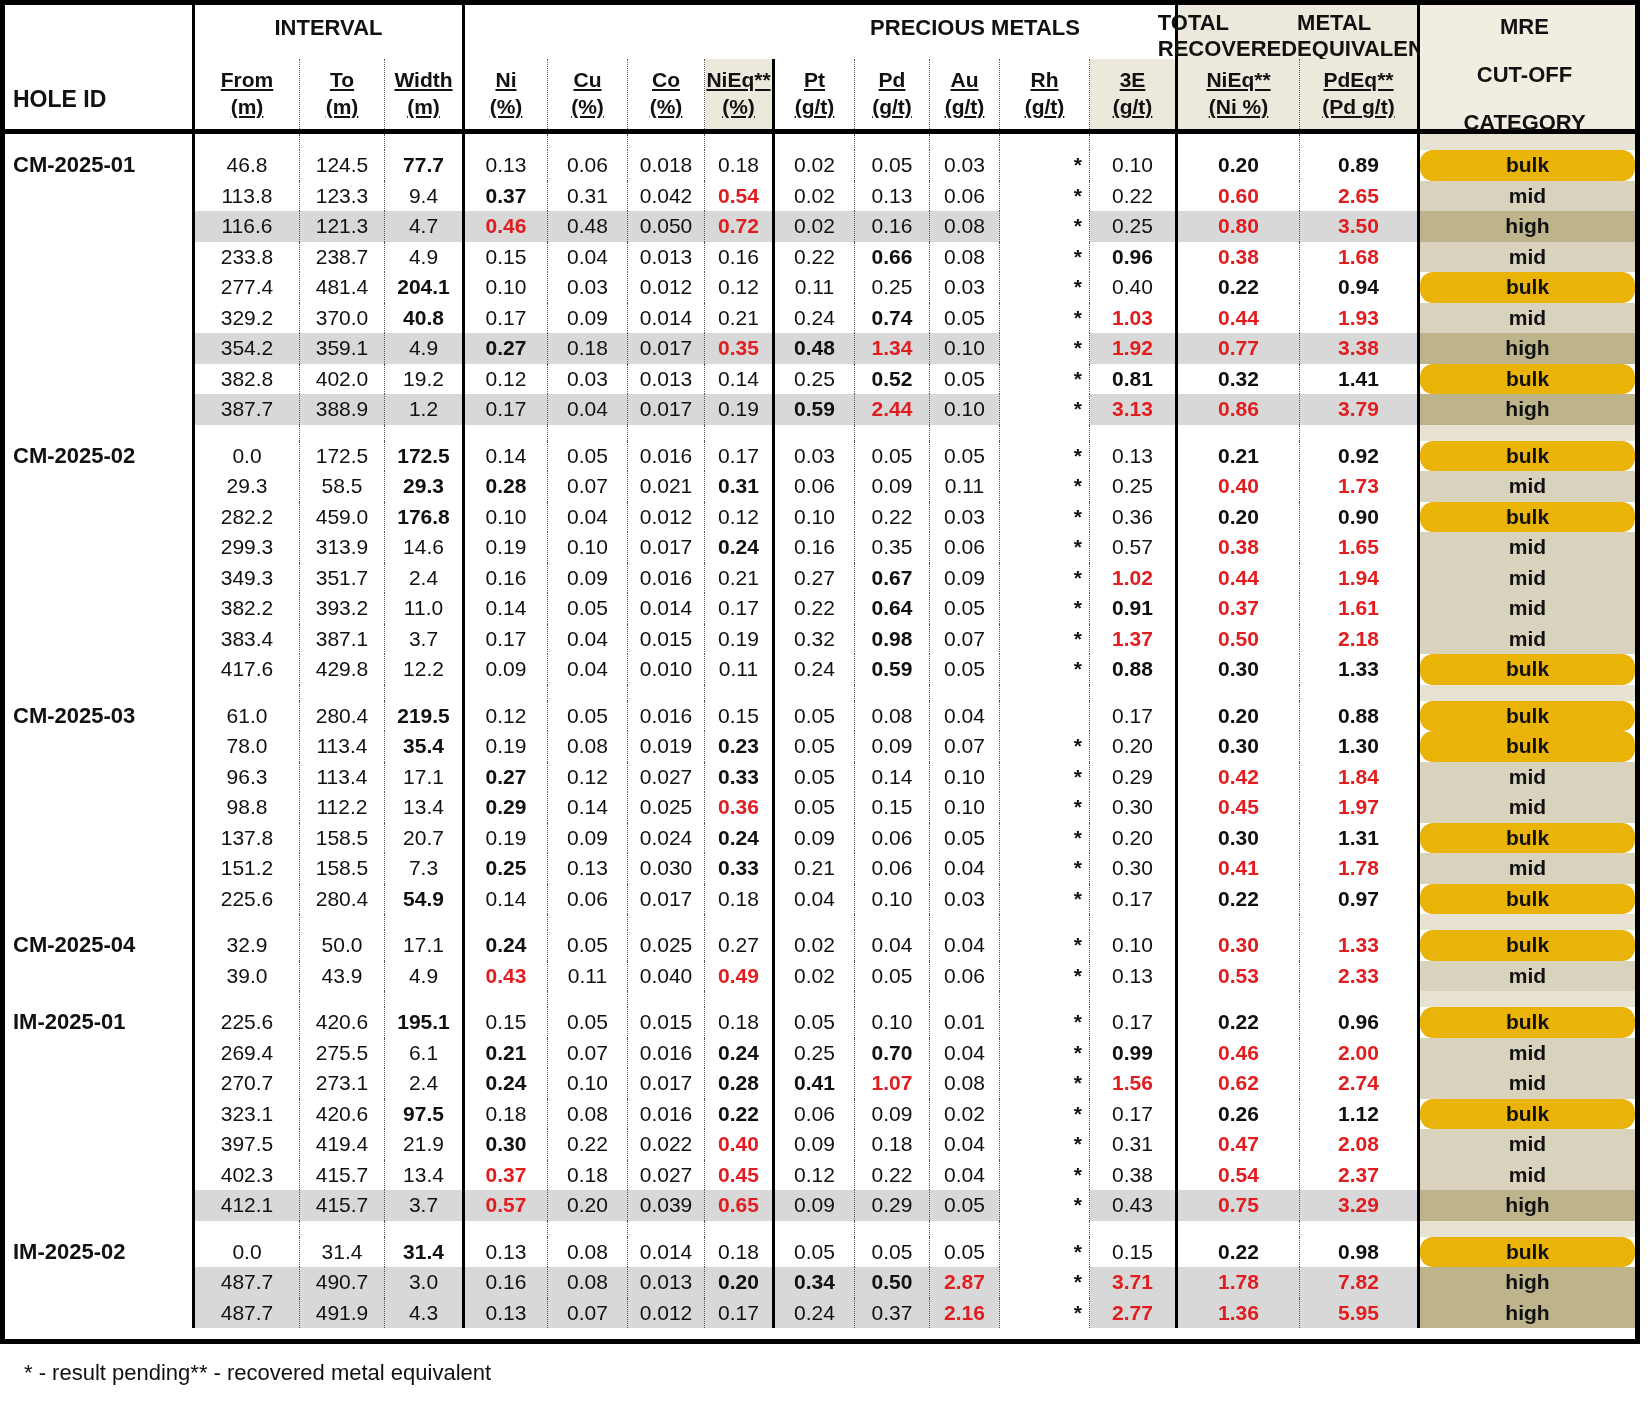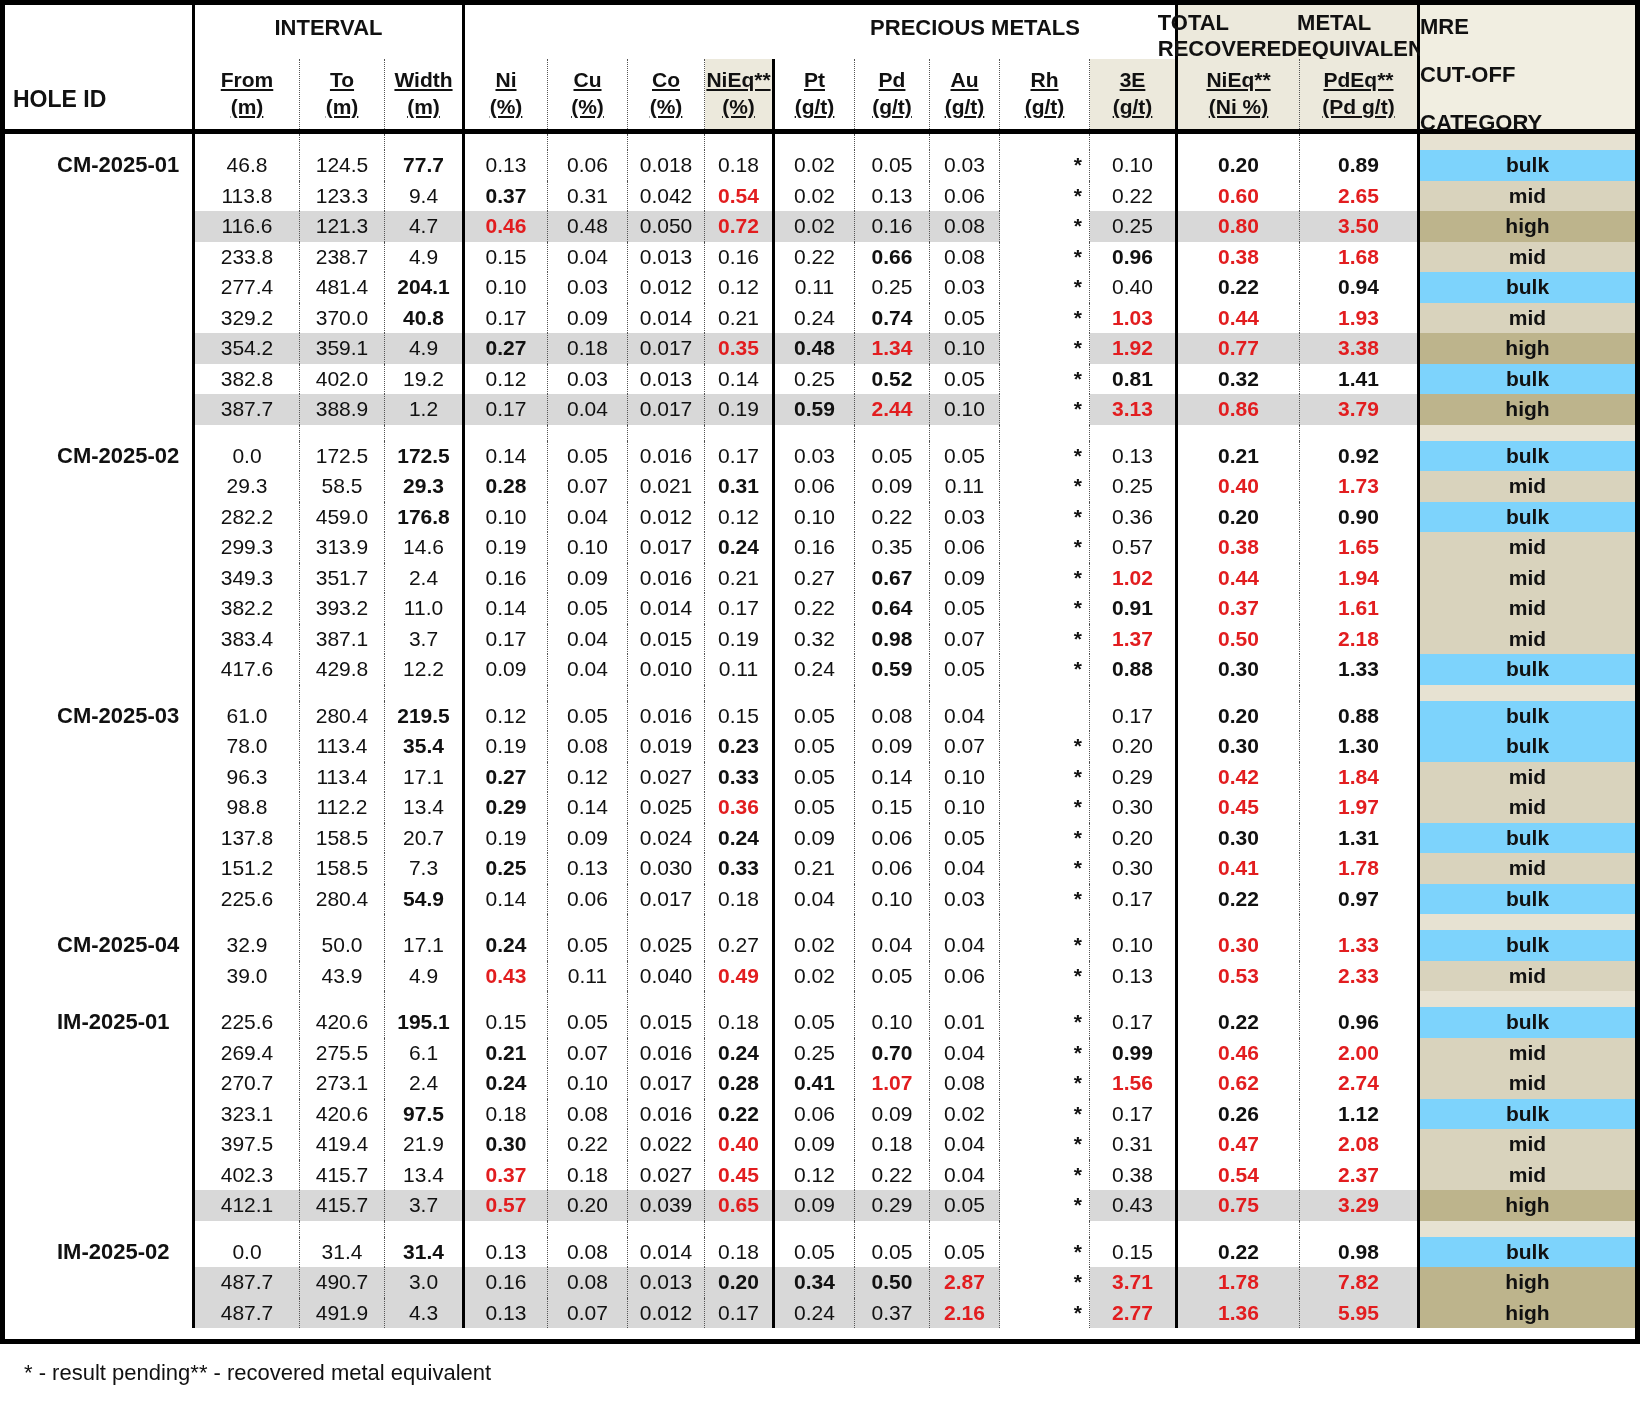--- a/index.html
+++ b/index.html
@@ -11,40 +11,40 @@
   .hcell{box-sizing:border-box;font-weight:bold;}
   .hole-hd{grid-column:1;grid-row:1/3;border-right:3px solid #000;display:flex;align-items:flex-end;
     padding:0 0 16px 8px;font-size:23px;}
   .grp{display:flex;align-items:flex-start;justify-content:center;padding-top:10px;font-size:22px;}
   .g-int{grid-column:2/5;grid-row:1;border-right:3px solid #000;}
   .g-base{grid-column:5/9;grid-row:1;border-right:3px solid #000;}
   .g-prec{grid-column:9/14;grid-row:1;border-right:3px solid #000;}
   .g-tot{grid-column:14/16;grid-row:1;border-right:3px solid #000;background:#ece9dc;
     line-height:26px;padding-top:8px;align-items:center;}
   .g-mre{grid-column:16;grid-row:1/3;background:#f1eee1;display:flex;flex-direction:column;
-    justify-content:space-between;padding:10px 6px 12px 0;font-size:22px;line-height:24px;gap:24px;}
+    justify-content:space-between;align-items:center;padding:10px 6px 12px 0;font-size:22px;line-height:24px;gap:24px;}
   .hcol{grid-row:2;display:flex;flex-direction:column;justify-content:flex-end;align-items:center;
     box-sizing:border-box;font-size:21px;line-height:27px;padding-bottom:9px;text-align:center;text-decoration:underline;}
   .dr{border-right:1px dotted #555;}
   .sr{border-right:3px solid #000;}
   .beige{background:#ece9dc;}
   
   .row{display:grid;grid-template-columns:var(--cols);height:30.5px;}
   .spacer{display:grid;grid-template-columns:var(--cols);height:16px;}
   .bot-spacer{height:11px;}
   .cell{box-sizing:border-box;font-size:21px;line-height:30.5px;text-align:center;background:#fff;
     white-space:nowrap;overflow:hidden;}
   .spc{box-sizing:border-box;background:#fff;}
-  .holecell{text-align:left;padding-left:8px;font-weight:bold;font-size:22px;background:#fff;margin-left:44px;}
+  .holecell{text-align:left;padding-left:8px;font-weight:bold;font-size:22px;background:#fff;}
   .rh{text-align:right;padding-right:7px;}
   .b{font-weight:bold;}
   .r{font-weight:bold;color:#e21d1f;}
   .hl{background:#d8d8d8;}
   .cat{font-weight:bold;}
-  .cat-bulk{background:#7dd3fc;}
+  .cat-bulk{background:#eab308;border-radius:13px;}
   .cat-mid{background:#d9d3bd;}
   .cat-high{background:#bdb48c;}
   .cat-spc{background:#e7e2d2;}
   
   .foot{display:flex;margin:16px 0 0 24px;font-size:22px;}
 </style>
 </head>
 <body>
 
 <div class="table">

